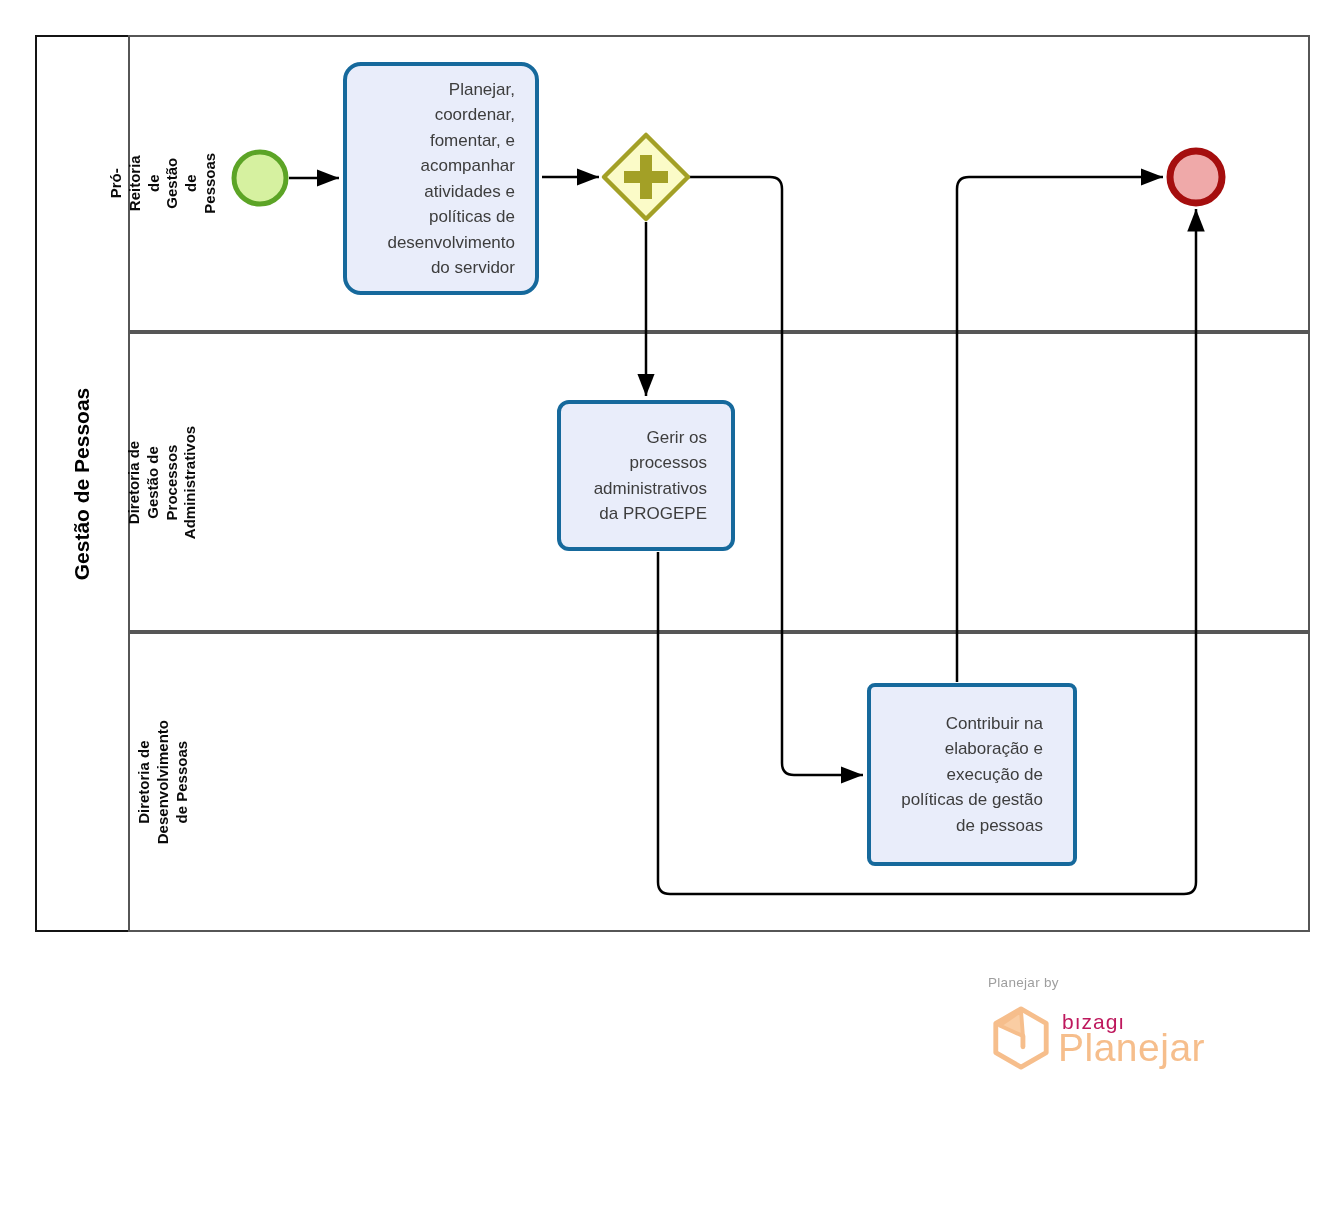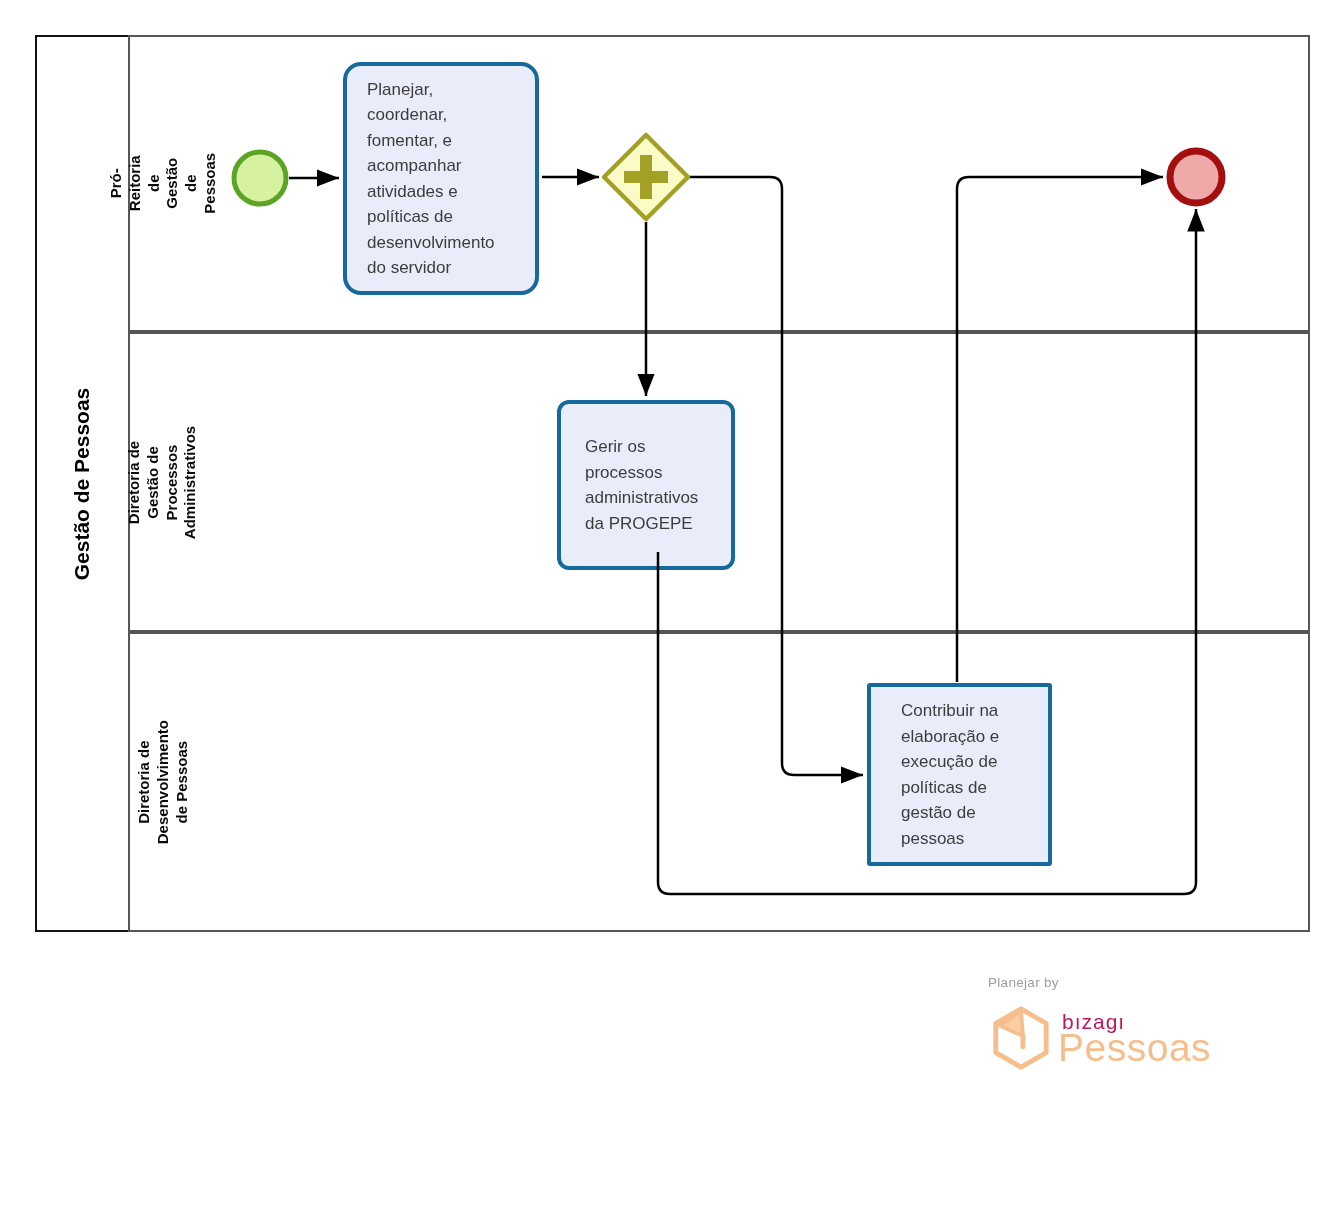--- a/index.html
+++ b/index.html
@@ -37,26 +37,26 @@
   .lane-label .rot{
     transform:rotate(-90deg);
     width:230px;text-align:center;
     font-size:15px;font-weight:bold;color:#0a0a0a;line-height:1.25;
   }
   
   .task{
     position:absolute;box-sizing:border-box;
     background:#e9edfa;border:4px solid #16699c;
     display:flex;align-items:center;justify-content:center;
-    text-align:left;color:#3d3d3d;
+    text-align:right;color:#3d3d3d;
     font-size:17px;line-height:1.5;
   }
   .task-planejar{left:343px;top:62px;width:196px;height:233px;border-radius:18px;padding:0 20px;}
-  .task-gerir{left:557px;top:400px;width:178px;height:170px;border-radius:12px;padding:0 24px;}
-  .task-contribuir{left:867px;top:683px;width:185px;height:183px;border-radius:3px;padding:0 30px;}
+  .task-gerir{left:557px;top:400px;width:178px;height:151px;border-radius:12px;padding:0 24px;}
+  .task-contribuir{left:867px;top:683px;width:210px;height:183px;border-radius:8px;padding:0 30px;}
   
   #shapes{position:absolute;left:0;top:0;pointer-events:none;}
   
   .powered-by{
     position:absolute;left:988px;top:975px;
     font-size:13.5px;color:#9e9e9e;letter-spacing:.3px;
   }
   .logo-icon{position:absolute;left:991px;top:1006px;}
   .brand-bizagi{
     position:absolute;left:1062px;top:1010px;
@@ -124,15 +124,15 @@
     <circle cx="1196" cy="177" r="26" fill="#efa9a9" stroke="#a50e0e" stroke-width="7"></circle>
   </svg>
 
   <div class="powered-by">Planejar by</div>
   <svg class="logo-icon" width="60" height="64" viewBox="0 0 60 66">
     <path d="M30 3 L56 18 L56 48 L30 63 L4 48 L4 18 Z" fill="none" stroke="#f6be8c" stroke-width="5" stroke-linejoin="round"></path>
     <path d="M8 20 L30 5 L32 31 Z" fill="#facda3" stroke="#f6be8c" stroke-width="4" stroke-linejoin="round"></path>
     <path d="M32 31 L32 42" stroke="#f6be8c" stroke-width="5" stroke-linecap="round"></path>
   </svg>
   <div class="brand-bizagi">bızagı</div>
-  <div class="brand-modeler">Pessoas</div>
+  <div class="brand-modeler">Planejar</div>
 
 </div>
 
 </body></html>

